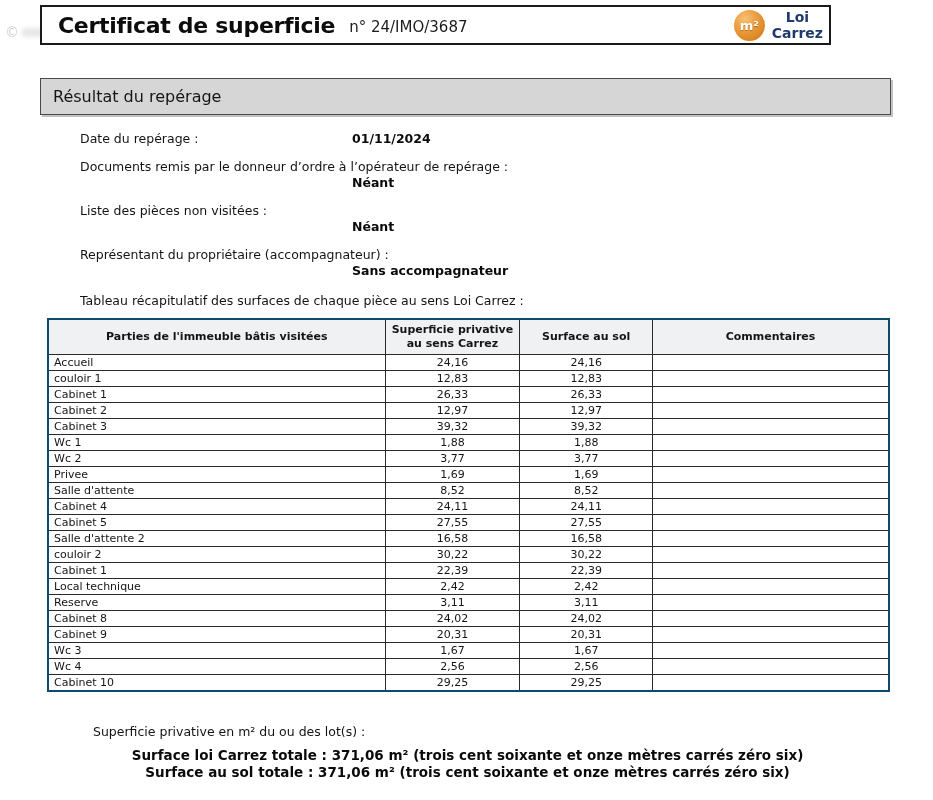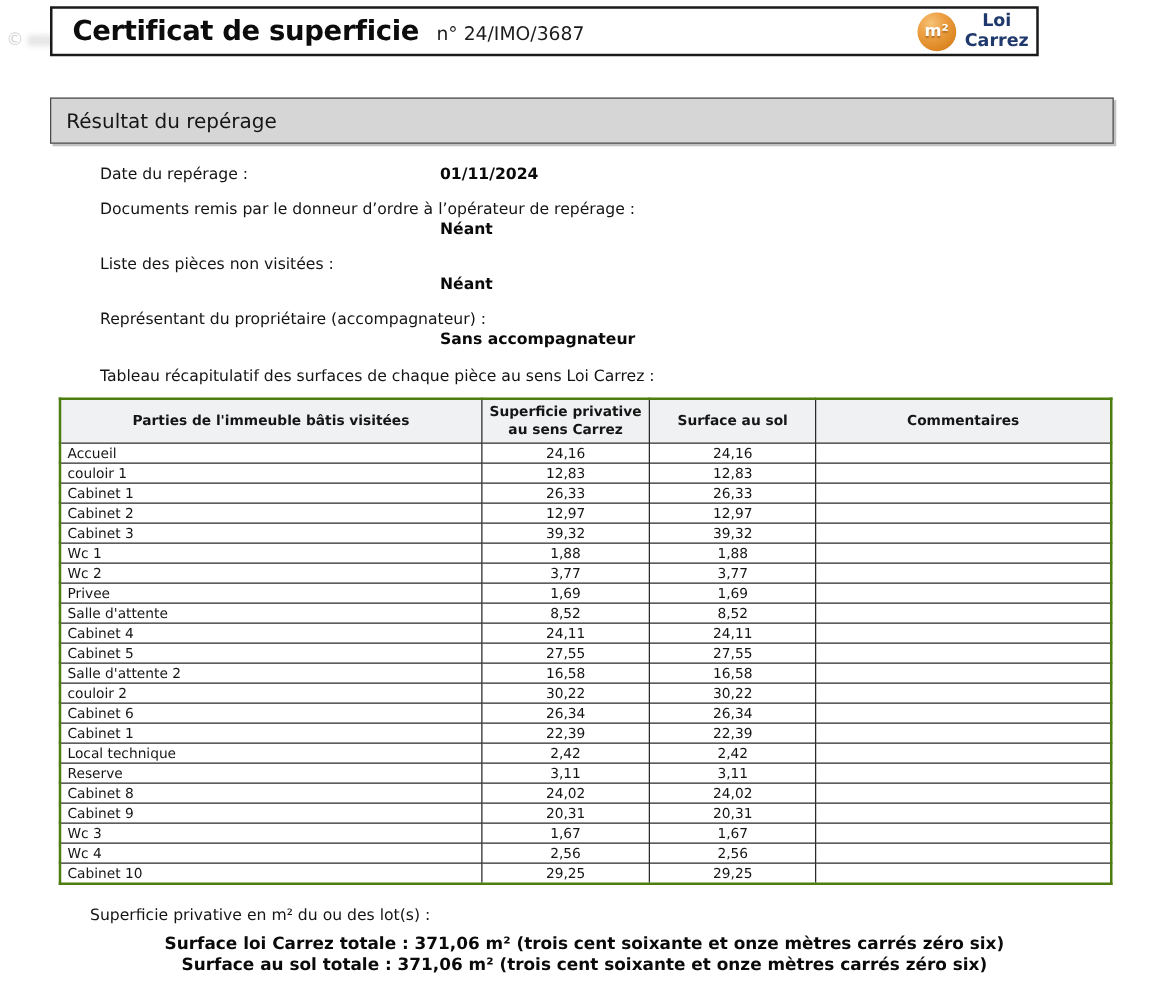--- a/index.html
+++ b/index.html
@@ -75,21 +75,21 @@
   .field { margin-bottom:12px; line-height:16px; }
   .field-label-inline { display:inline-block; width:272px; }
   .field-value { font-weight:bold; color:#0a0a0a; }
   .field-value-block { font-weight:bold; margin-left:272px; line-height:16px; color:#0a0a0a; }
   .table-intro { margin-top:14px; }
 
   
   .surface-table {
     position:absolute; left:47px; top:318px; width:843px;
     border-collapse:collapse;
-    border:2px solid #4d7c0f;
+    border:2px solid #0c4a6e;
     font-size:11px; color:#151515;
     z-index:1;
   }
   .surface-table th {
     background:#eff1f3; font-weight:bold; font-size:11px;
     border:1px solid #2a2a2a; padding:3px 4px; text-align:center;
     line-height:1.25;
   }
   .surface-table td {
     border:1px solid #2a2a2a; padding:1px 5px; height:14px;
@@ -99,21 +99,21 @@
   .surface-table td:nth-child(2) { width:135px; text-align:center; }
   .surface-table td:nth-child(3) { width:133px; text-align:center; }
   .surface-table td:nth-child(4) { width:237px; }
   .surface-table th:nth-child(1) { width:338px; }
   .surface-table th:nth-child(2) { width:135px; }
   .surface-table th:nth-child(3) { width:133px; }
   .surface-table th:nth-child(4) { width:237px; }
 
   
   .footer-intro {
-    position:absolute; left:72px; top:724px;
+    position:absolute; left:93px; top:724px;
     font-size:12.5px; color:#141414;
   }
   .totals {
     position:absolute; left:40px; top:747px; width:855px;
     text-align:center; font-weight:bold; font-size:13.5px;
     line-height:16.5px; color:#0a0a0a;
   }
 </style>
 </head>
 <body>
@@ -240,26 +240,20 @@
         <td>16,58</td>
         <td></td>
       </tr>
       <tr>
         <td>couloir 2</td>
         <td>30,22</td>
         <td>30,22</td>
         <td></td>
       </tr>
       <tr>
-        <td>Cabinet 6</td>
-        <td>26,34</td>
-        <td>26,34</td>
-        <td></td>
-      </tr>
-      <tr>
         <td>Cabinet 1</td>
         <td>22,39</td>
         <td>22,39</td>
         <td></td>
       </tr>
       <tr>
         <td>Local technique</td>
         <td>2,42</td>
         <td>2,42</td>
         <td></td>

